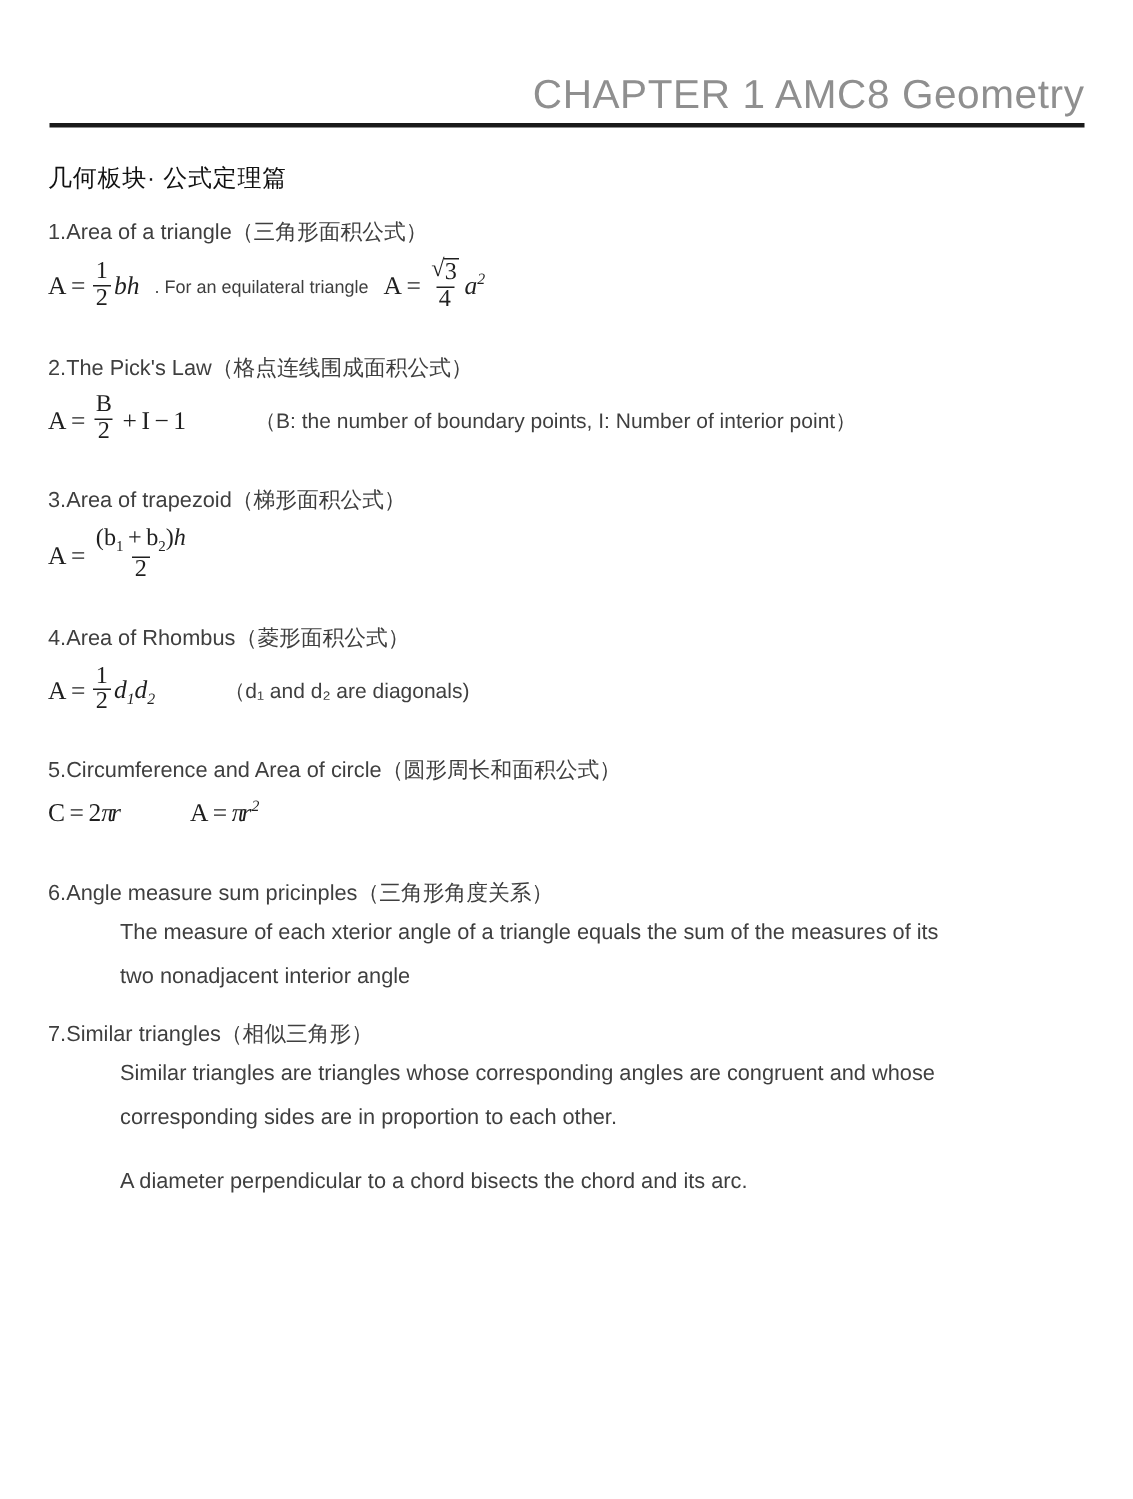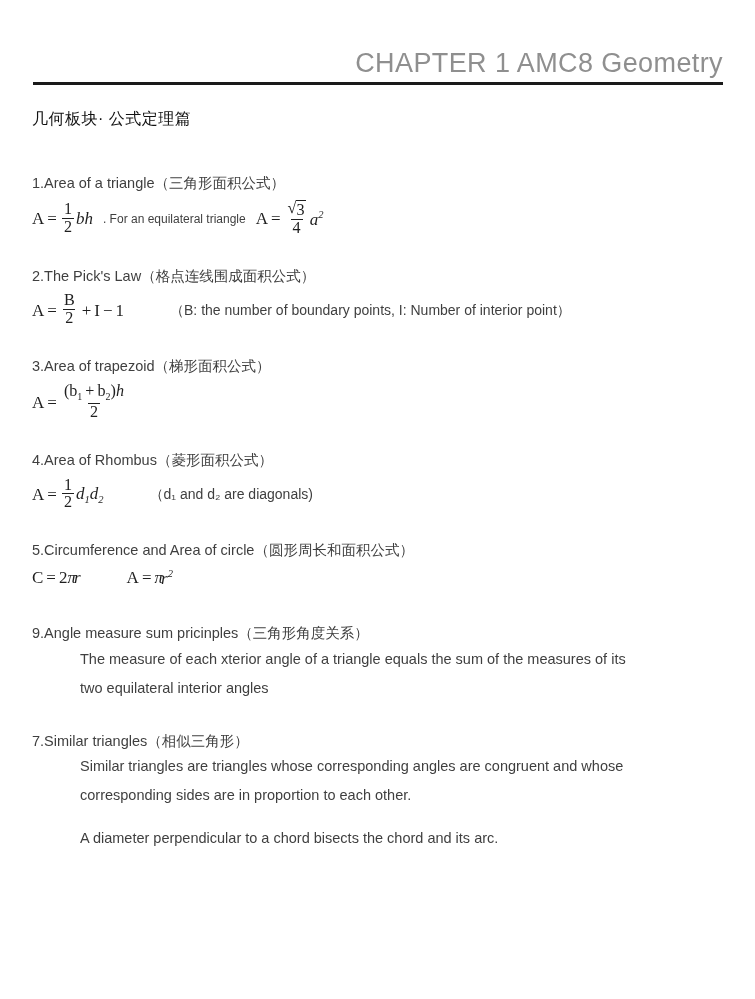--- a/index.html
+++ b/index.html
@@ -67,21 +67,20 @@
     width: 692px;
   }
 
   .item { margin-bottom: 0; }
 
   .item-title {
     font-size: 14.5px;
     color: #3f3f3f;
     line-height: 1.5;
     white-space: nowrap;
-    margin-top: 28px;
   }
 
   .para {
     font-size: 14.5px;
     color: #3f3f3f;
     line-height: 2.0;
     margin-left: 48px;
   }
 
   
@@ -257,23 +256,23 @@
         <span class="var">r</span>
         <span class="spacer-wide"></span>
         <span class="up">A</span>
         <span class="op">=</span>
         <span class="var pir">π</span>
         <span class="var"><span>r</span><sup>2</sup></span>
       </div>
     </div>
 
     <div class="item gap-xl">
-      <div class="item-title">9.Angle measure sum pricinples（三角形角度关系）</div>
+      <div class="item-title">6.Angle measure sum pricinples（三角形角度关系）</div>
       <div class="para">The measure of each xterior angle of a triangle equals the sum of the measures of its</div>
-      <div class="para">two equilateral interior angles</div>
+      <div class="para">two nonadjacent interior angle</div>
     </div>
 
     <div class="item gap-md">
       <div class="item-title">7.Similar triangles（相似三角形）</div>
       <div class="para">Similar triangles are triangles whose corresponding angles are congruent and whose</div>
       <div class="para">corresponding sides are in proportion to each other.</div>
     </div>
 
     <div class="item gap-md">
       <div class="para">A diameter perpendicular to a chord bisects the chord and its arc.</div>

